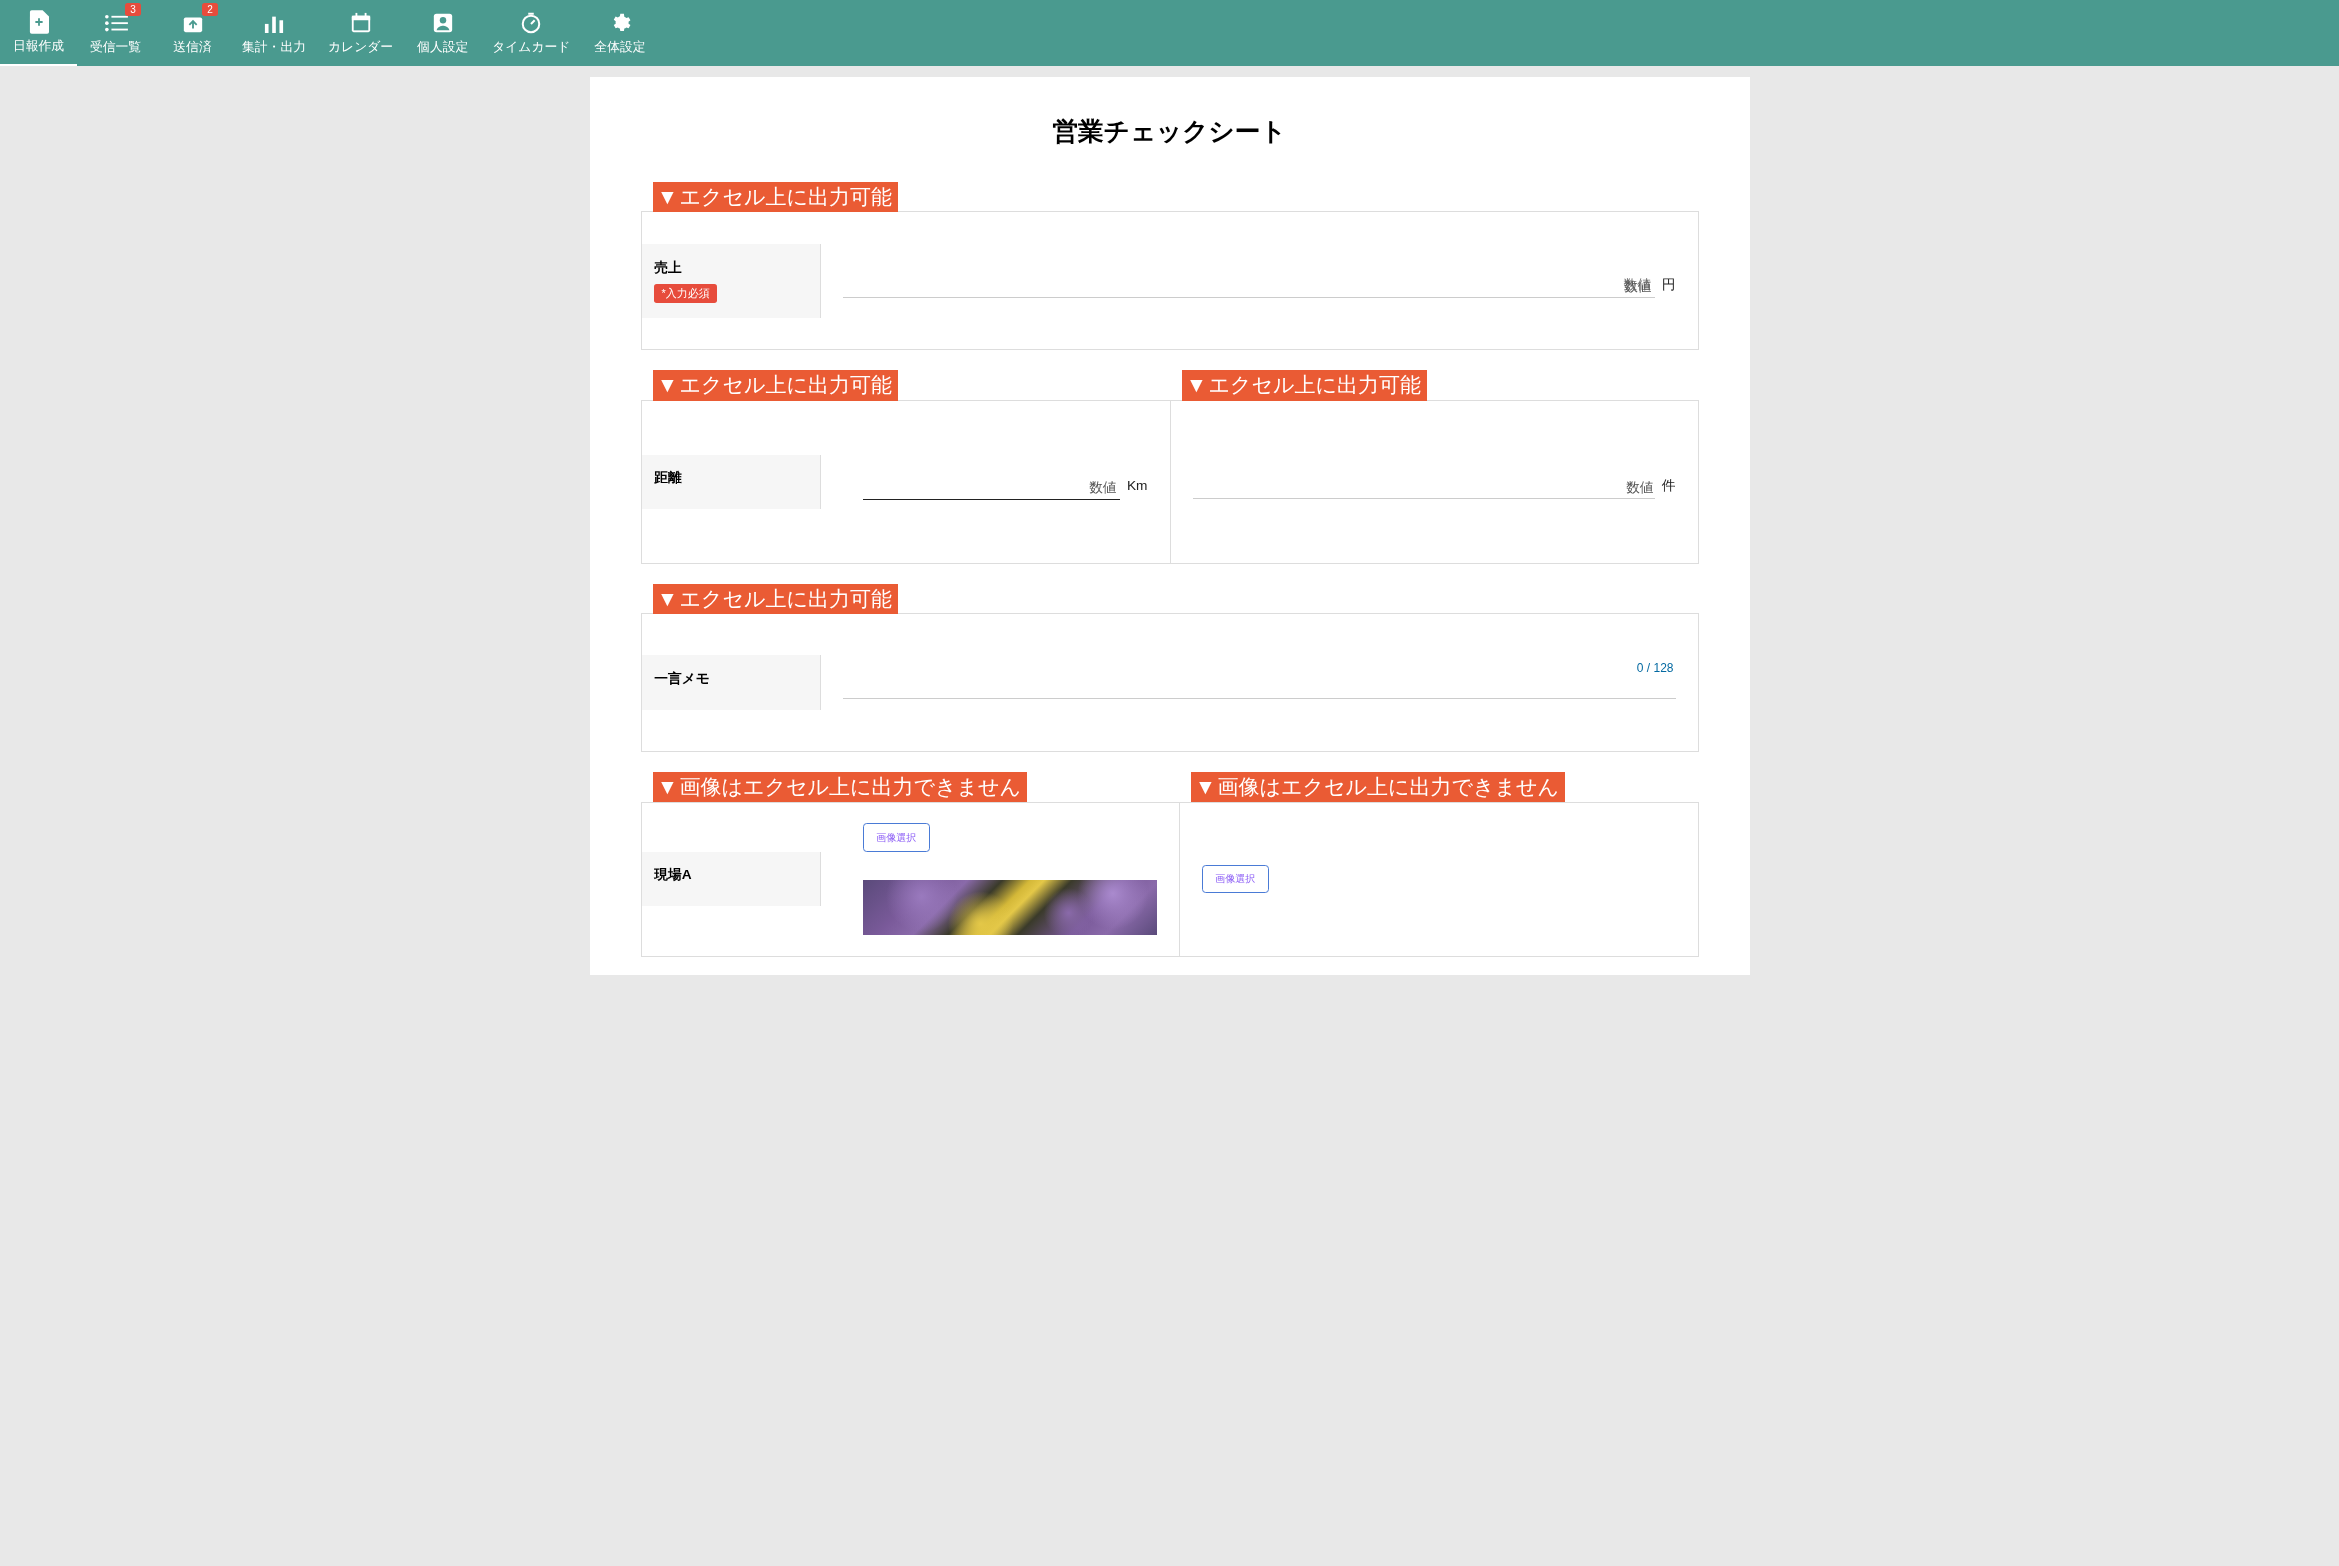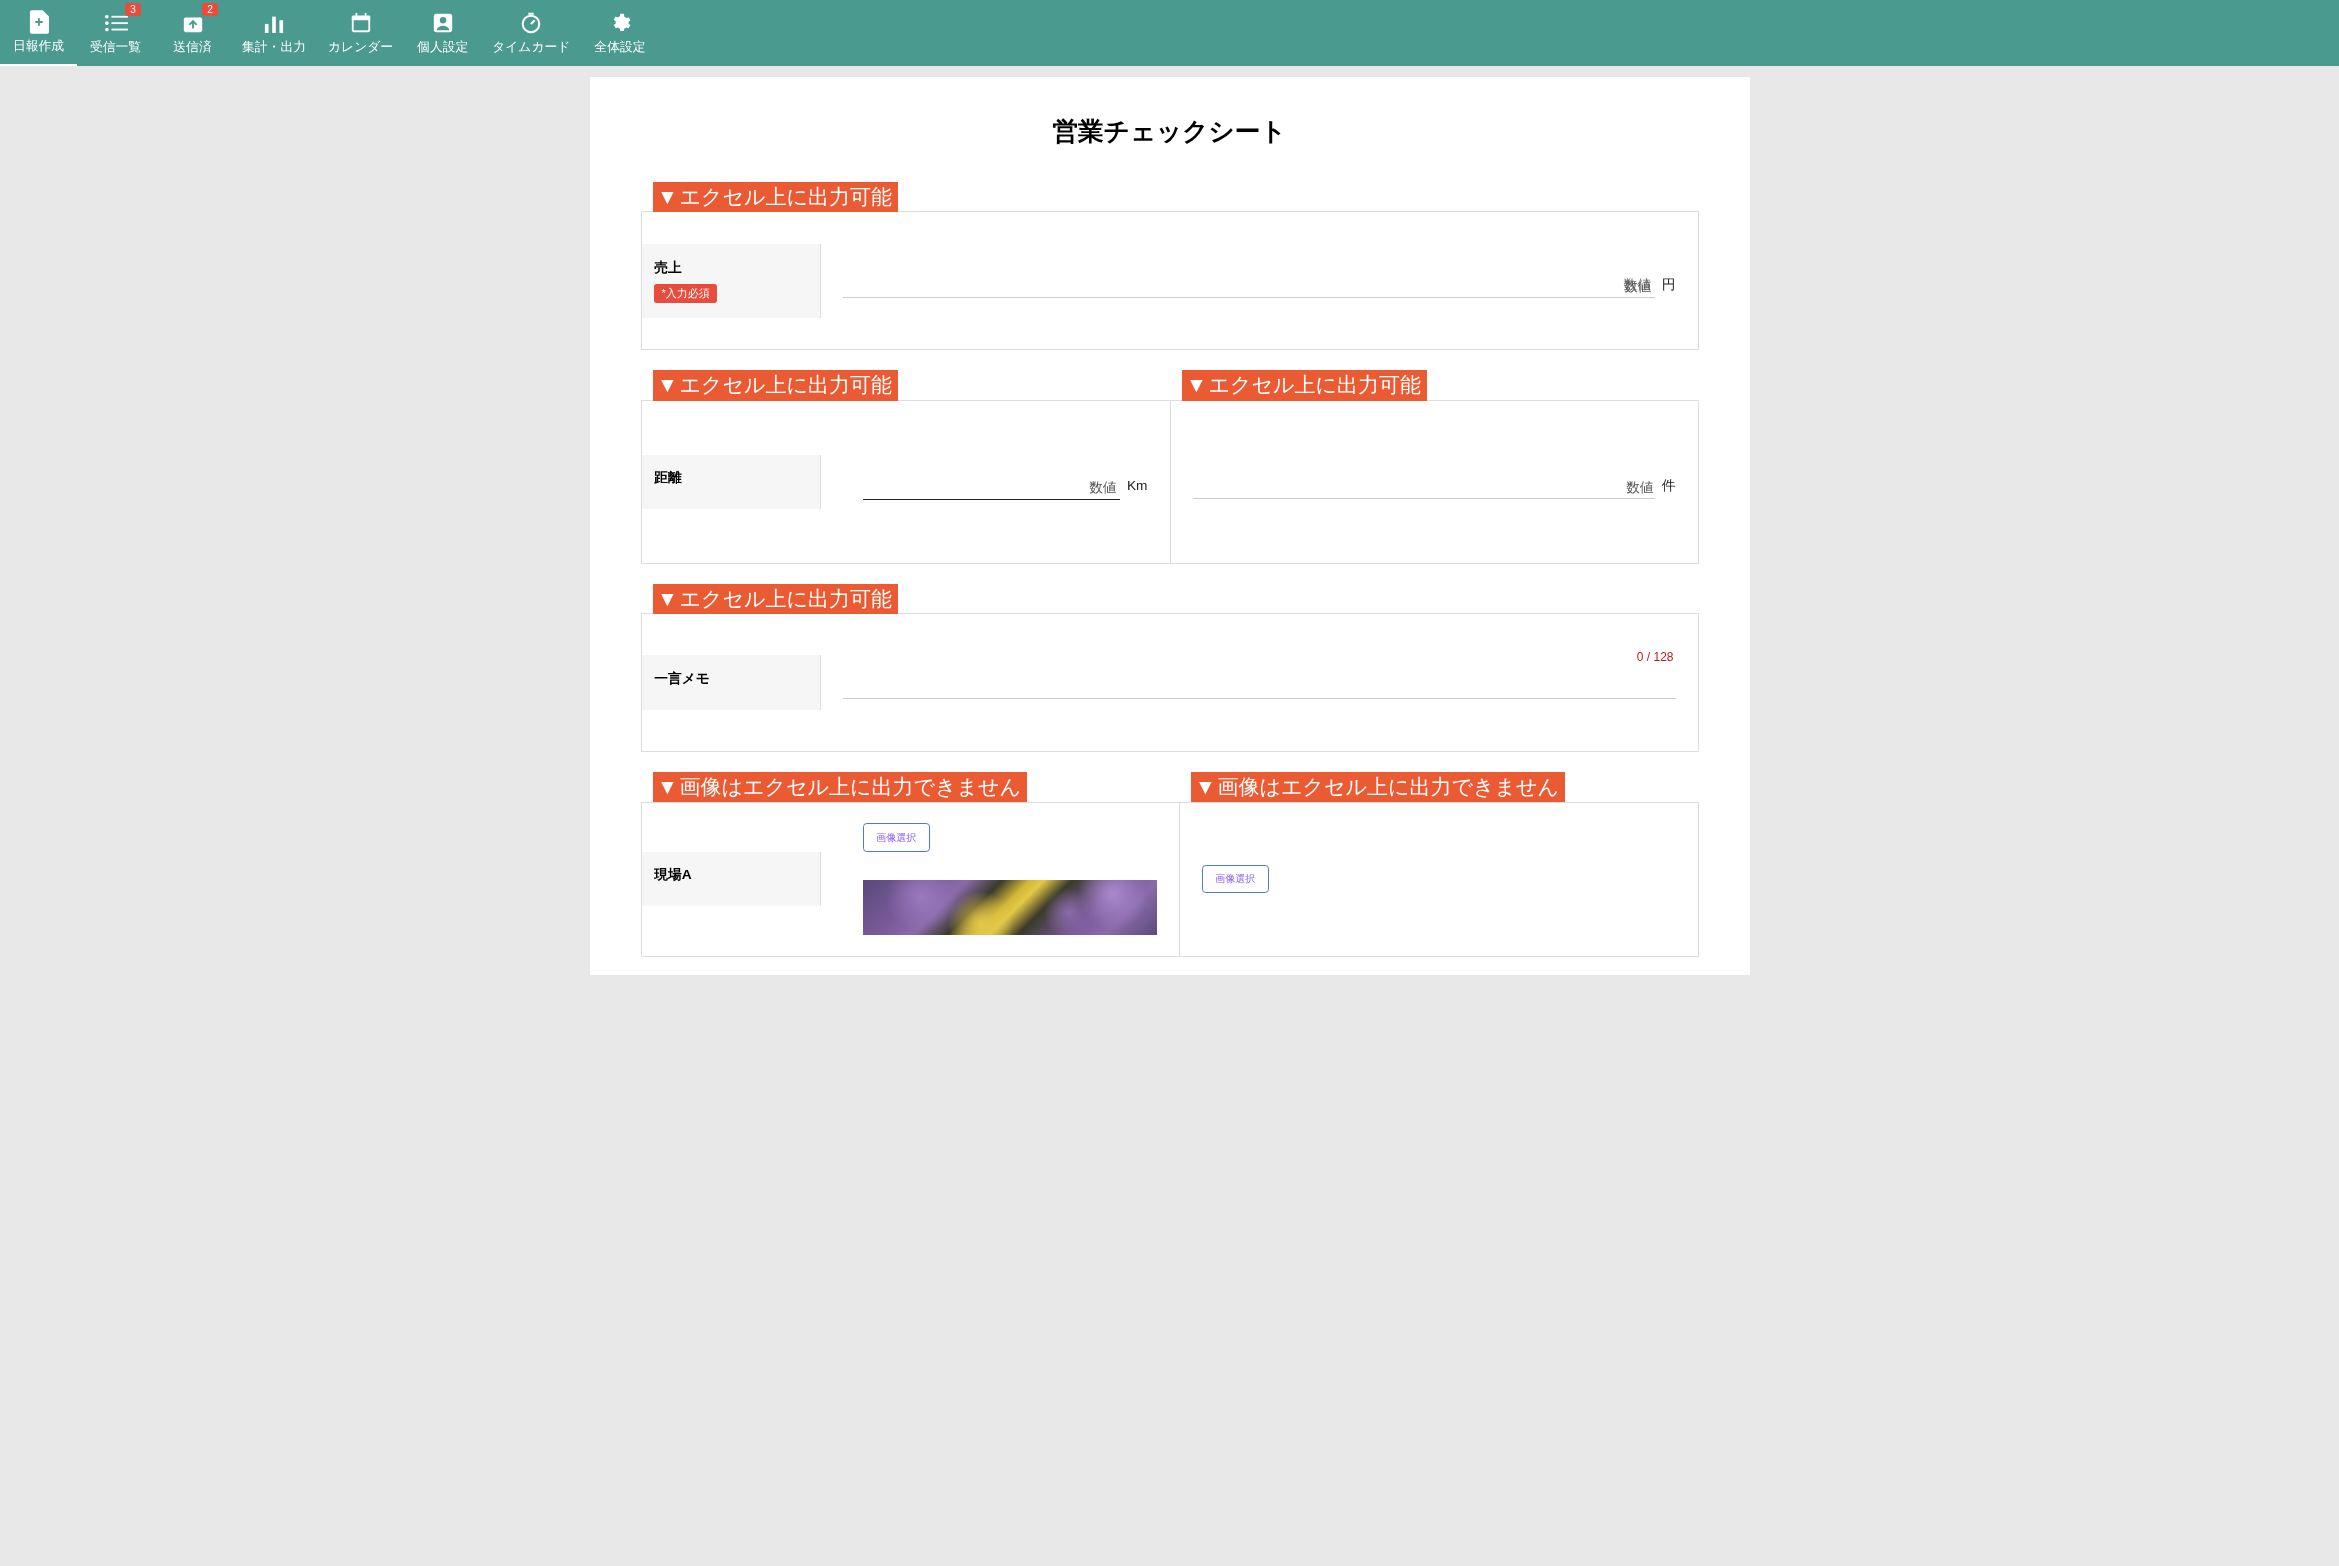--- a/index.html
+++ b/index.html
@@ -164,23 +164,23 @@
       border: none;
       border-bottom: 0.9px solid #ccc;
       outline: none;
       font-size: 13.7px;
       padding: 5.5px 3.7px;
       background: transparent;
     }
     .char-count {
       position: absolute;
       right: 24px;
-      bottom: 53px;
+      bottom: 42px;
       font-size: 12px;
-      color: #b91c1c;
+      color: #0369a1;
       margin-left: 24px;
     }
     .section-gap {
       height: 20px;
     }
     
     .btn-outline {
       border: 0.9px solid #4a7bd6;
       background: #fff;
       color: #8b5cf6;

